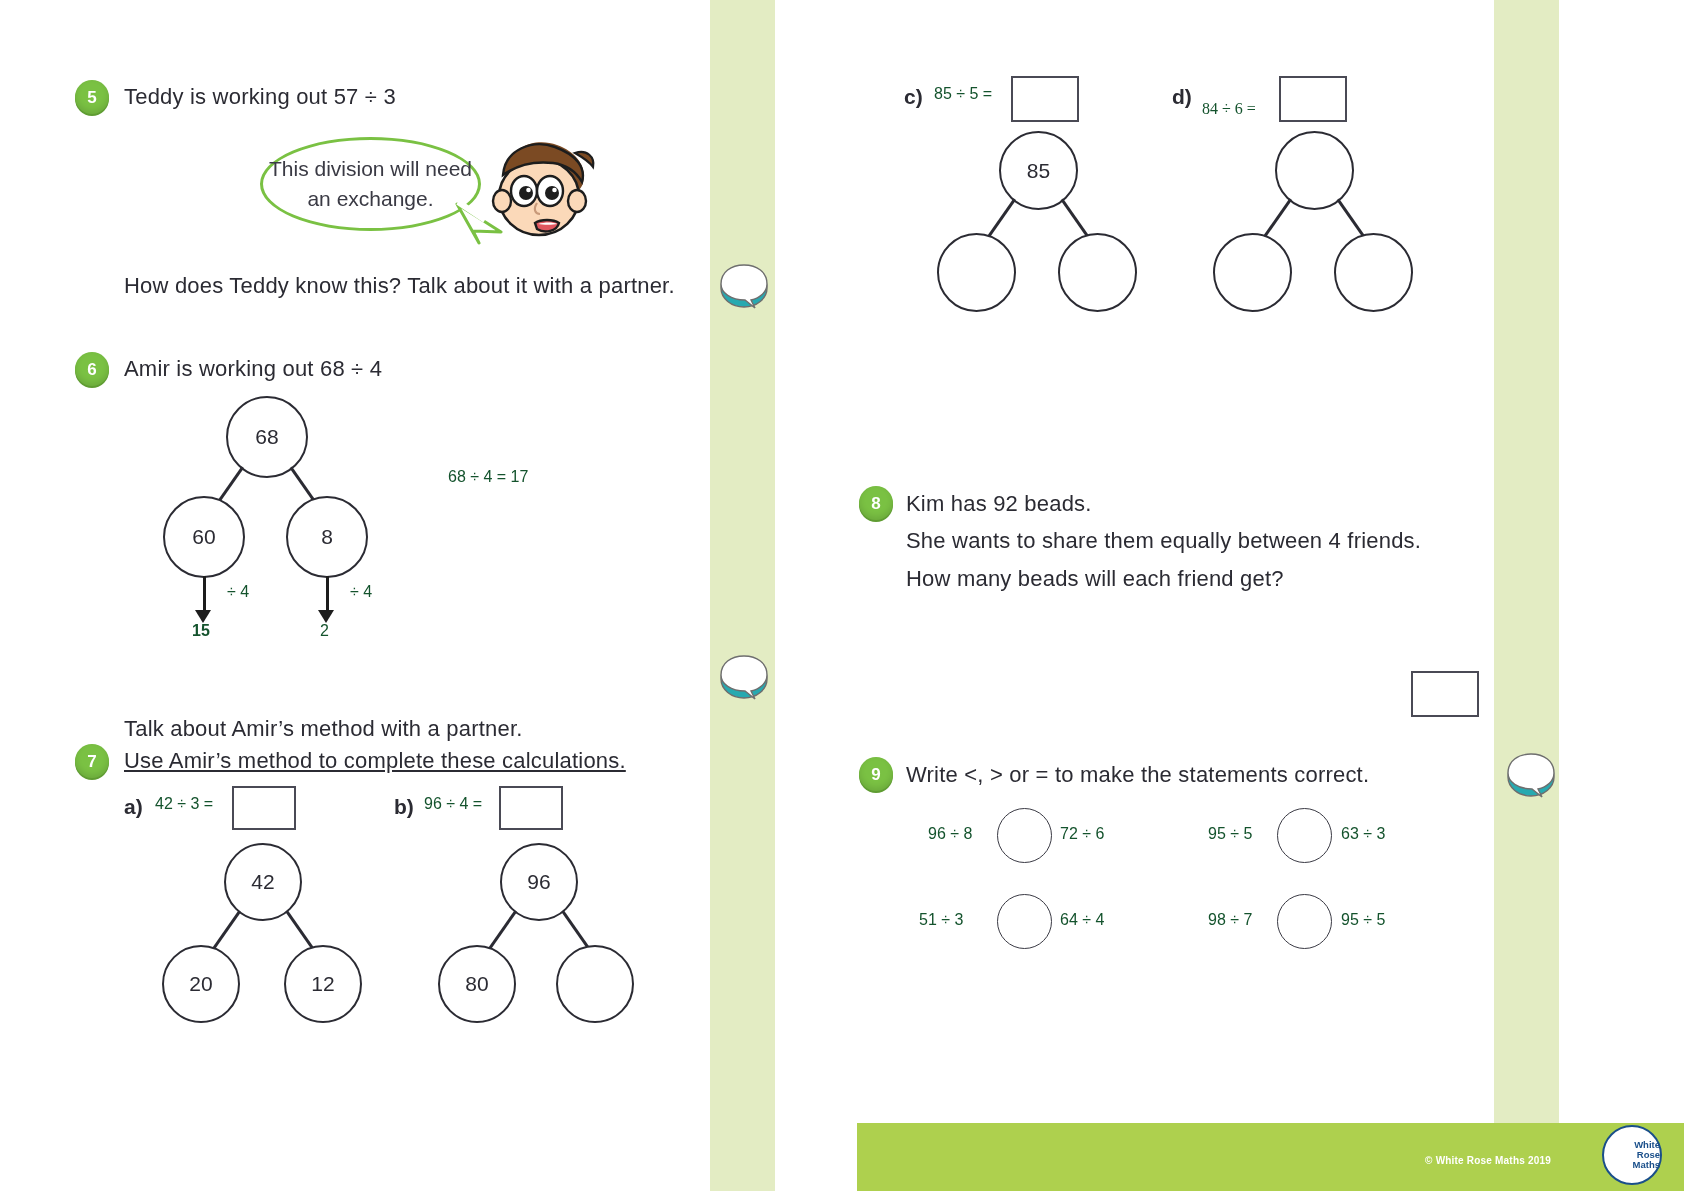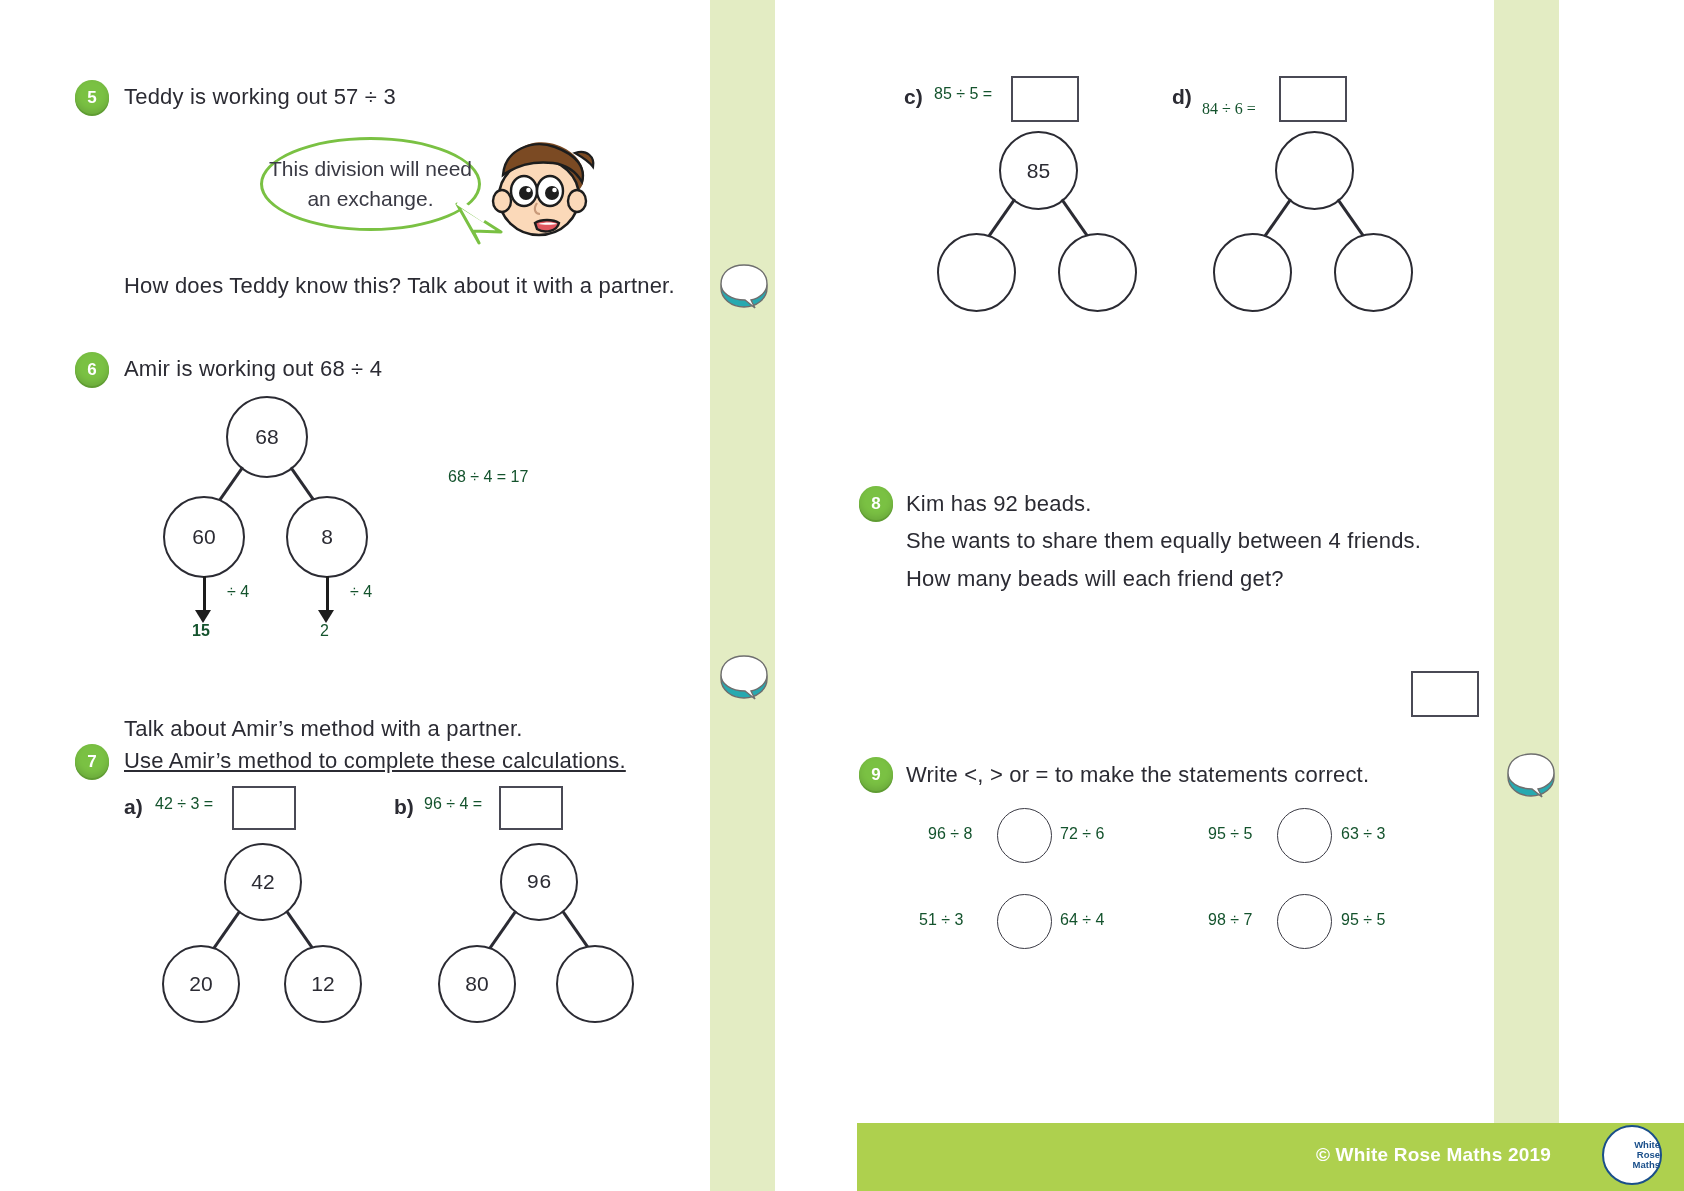--- a/index.html
+++ b/index.html
@@ -50,21 +50,21 @@
     text-align:center;
   }
   .bubble span{font-size:21px;color:#3a3a44;line-height:1.45;display:block;}
   .bubble-tail{position:absolute;}
 
   
   .disc-icon{position:absolute;width:52px;height:52px;}
 
   
   .footer-bar{position:absolute;left:857px;bottom:0;width:827px;height:68px;background:#aed04e;}
-  .footer-text{position:absolute;right:133px;bottom:25px;color:#ffffff;font-size:19px;font-weight:bold;letter-spacing:.2px;white-space:nowrap;}
+  .footer-text{position:absolute;right:133px;bottom:25px;color:#ffffff;font-size:10px;font-weight:bold;letter-spacing:.2px;white-space:nowrap;}
   .logo{position:absolute;right:22px;bottom:6px;width:56px;height:56px;border-radius:50%;
         background:#ffffff;border:2px solid #1a4f8a;display:flex;flex-direction:column;
         align-items:flex-end;justify-content:center;line-height:1.05;}
   .logo i{font-style:normal;font-size:9.5px;font-weight:bold;color:#1a4f8a;}
 </style>
 </head>
 <body>
 
 <div class="strip strip-mid"></div>
 <div class="strip strip-right"></div>
@@ -144,21 +144,21 @@
 <div class="abox" style="left:232px;top:786px;width:60px;height:40px;"></div>
 <div class="pw" style="left:224px;top:843px;width:78px;height:78px;">42</div>
 <div class="pwline" style="left:240px;top:910px;width:57px;transform:rotate(125deg);"></div>
 <div class="pwline" style="left:287px;top:910px;width:57px;transform:rotate(55deg);"></div>
 <div class="pw" style="left:162px;top:945px;width:78px;height:78px;">20</div>
 <div class="pw" style="left:284px;top:945px;width:78px;height:78px;">12</div>
 
 <div class="label" style="left:394px;top:795px;">b)</div>
 <div class="plain" style="left:424px;top:795px;">96 ÷ 4 =</div>
 <div class="abox" style="left:499px;top:786px;width:60px;height:40px;"></div>
-<div class="pw" style="left:500px;top:843px;width:78px;height:78px;font-family:Liberation Mono, monospace;">96</div>
+<div class="pw" style="left:500px;top:843px;width:78px;height:78px;">96</div>
 <div class="pwline" style="left:516px;top:910px;width:57px;transform:rotate(125deg);"></div>
 <div class="pwline" style="left:563px;top:910px;width:57px;transform:rotate(55deg);"></div>
 <div class="pw" style="left:438px;top:945px;width:78px;height:78px;">80</div>
 <div class="pw" style="left:556px;top:945px;width:78px;height:78px;"></div>
 
 <div class="label" style="left:904px;top:85px;">c)</div>
 <div class="plain" style="left:934px;top:85px;">85 ÷ 5 =</div>
 <div class="abox" style="left:1011px;top:76px;width:64px;height:42px;"></div>
 <div class="pw" style="left:999px;top:131px;width:79px;height:79px;">85</div>
 <div class="pwline" style="left:1015px;top:198px;width:57px;transform:rotate(125deg);"></div>

